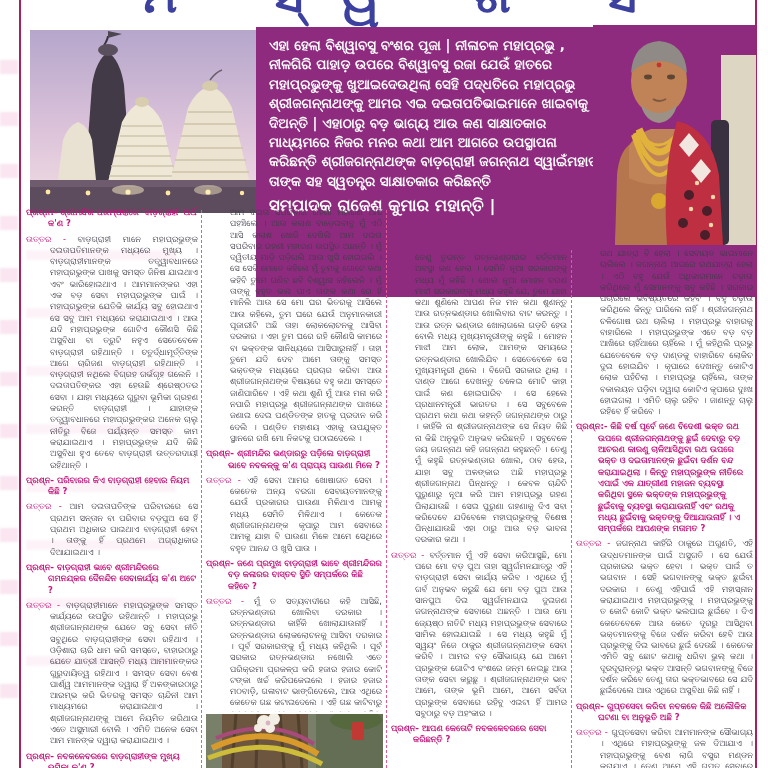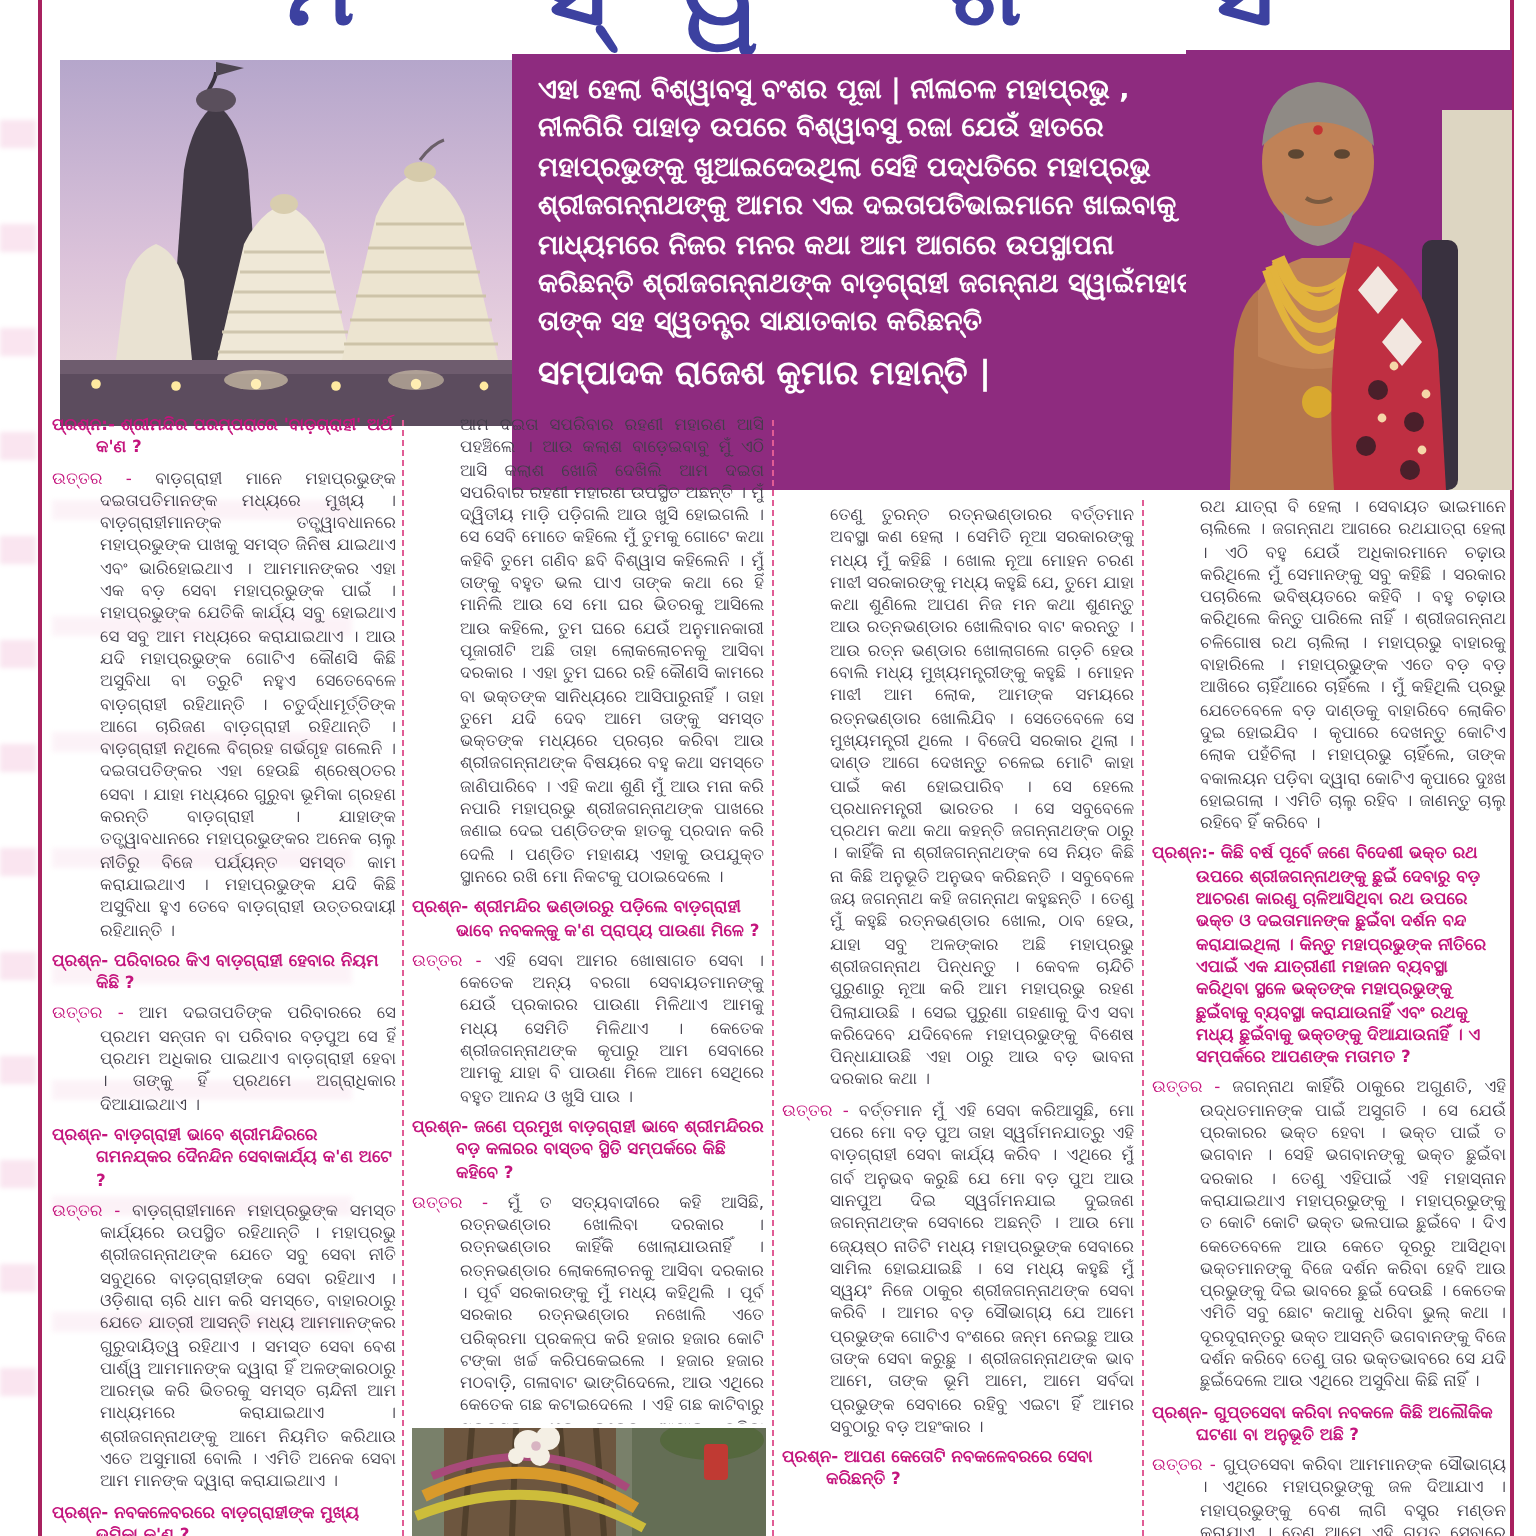--- a/index.html
+++ b/index.html
@@ -24,21 +24,21 @@
   .rule-left{left:19px;}
   .rule-right{left:755px;}
 
   
   .headline-clip{position:absolute;left:60px;top:0;width:660px;height:27px;overflow:hidden;}
   .headline-frag{position:absolute;left:80px;top:-34px;font-size:50px;font-weight:bold;
     color:#3c41a0;letter-spacing:38px;white-space:nowrap;}
 
   
   .temple-photo{position:absolute;left:30px;top:30px;width:228px;height:183px;overflow:hidden;}
-  .banner{position:absolute;left:256px;top:27px;width:500px;height:218px;background:#8e2b7f;}
+  .banner{position:absolute;left:256px;top:27px;width:500px;height:270px;background:#8e2b7f;}
   .banner-text{position:absolute;left:13px;top:9px;width:330px;color:#ffffff;}
   .banner-text .bl{font-size:13.5px;line-height:19.4px;font-weight:bold;white-space:nowrap;}
   .banner-text .credit{font-size:16.5px;line-height:24px;font-weight:bold;margin-top:3px;white-space:nowrap;}
   .servitor-photo{position:absolute;left:593px;top:25px;width:163px;height:220px;overflow:hidden;}
 
   
   .col{position:absolute;color:#413d49;font-size:8.4px;line-height:11.3px;text-align:justify;}
   .col p{margin:0 0 4px 0;}
   .col p.question{color:#c4157d;font-weight:bold;padding-left:22px;text-indent:-22px;text-align:left;}
   .col p.answer{padding-left:24px;text-indent:-24px;}
@@ -128,20 +128,21 @@
       <ellipse cx="178" cy="160" rx="14" ry="5" fill="#fff3c8" opacity="0.45"></ellipse>
     </svg>
   </div>
 
   <div class="banner">
     <div class="banner-text">
         <div class="bl">ଏହା ହେଲା ବିଶ୍ୱାବସୁ ବଂଶର ପୂଜା | ନୀଳାଚଳ ମହାପ୍ରଭୁ ,</div>
         <div class="bl">ନୀଳଗିରି ପାହାଡ଼ ଉପରେ ବିଶ୍ୱାବସୁ ରଜା ଯେଉଁ ହାତରେ</div>
         <div class="bl">ମହାପ୍ରଭୁଙ୍କୁ ଖୁଆଇଦେଉଥିଲା ସେହି ପଦ୍ଧତିରେ ମହାପ୍ରଭୁ</div>
         <div class="bl">ଶ୍ରୀଜଗନ୍ନାଥଙ୍କୁ ଆମର ଏଇ ଦଇତାପତିଭାଇମାନେ ଖାଇବାକୁ</div>
+        <div class="bl">ଦିଅନ୍ତି | ଏହାଠାରୁ ବଡ଼ ଭାଗ୍ୟ ଆଉ କଣ  ସାକ୍ଷାତକାର</div>
         <div class="bl">ମାଧ୍ୟମରେ ନିଜର ମନର କଥା ଆମ ଆଗରେ ଉପସ୍ଥାପନା</div>
         <div class="bl">କରିଛନ୍ତି ଶ୍ରୀଜଗନ୍ନାଥଙ୍କ ବାଡ଼ଗ୍ରାହୀ ଜଗନ୍ନାଥ ସ୍ୱାଇଁମହାପାତ୍ର |</div>
         <div class="bl">ତାଙ୍କ ସହ ସ୍ୱତନ୍ତ୍ର ସାକ୍ଷାତକାର କରିଛନ୍ତି</div>
         <div class="credit">ସମ୍ପାଦକ ରାଜେଶ କୁମାର ମହାନ୍ତି |</div>
       </div>
   </div>
 
   <div class="servitor-photo">
     <svg width="163" height="220" viewBox="0 0 163 220" xmlns="http://www.w3.org/2000/svg">
       <rect width="163" height="220" fill="#8e2b7f"></rect>

